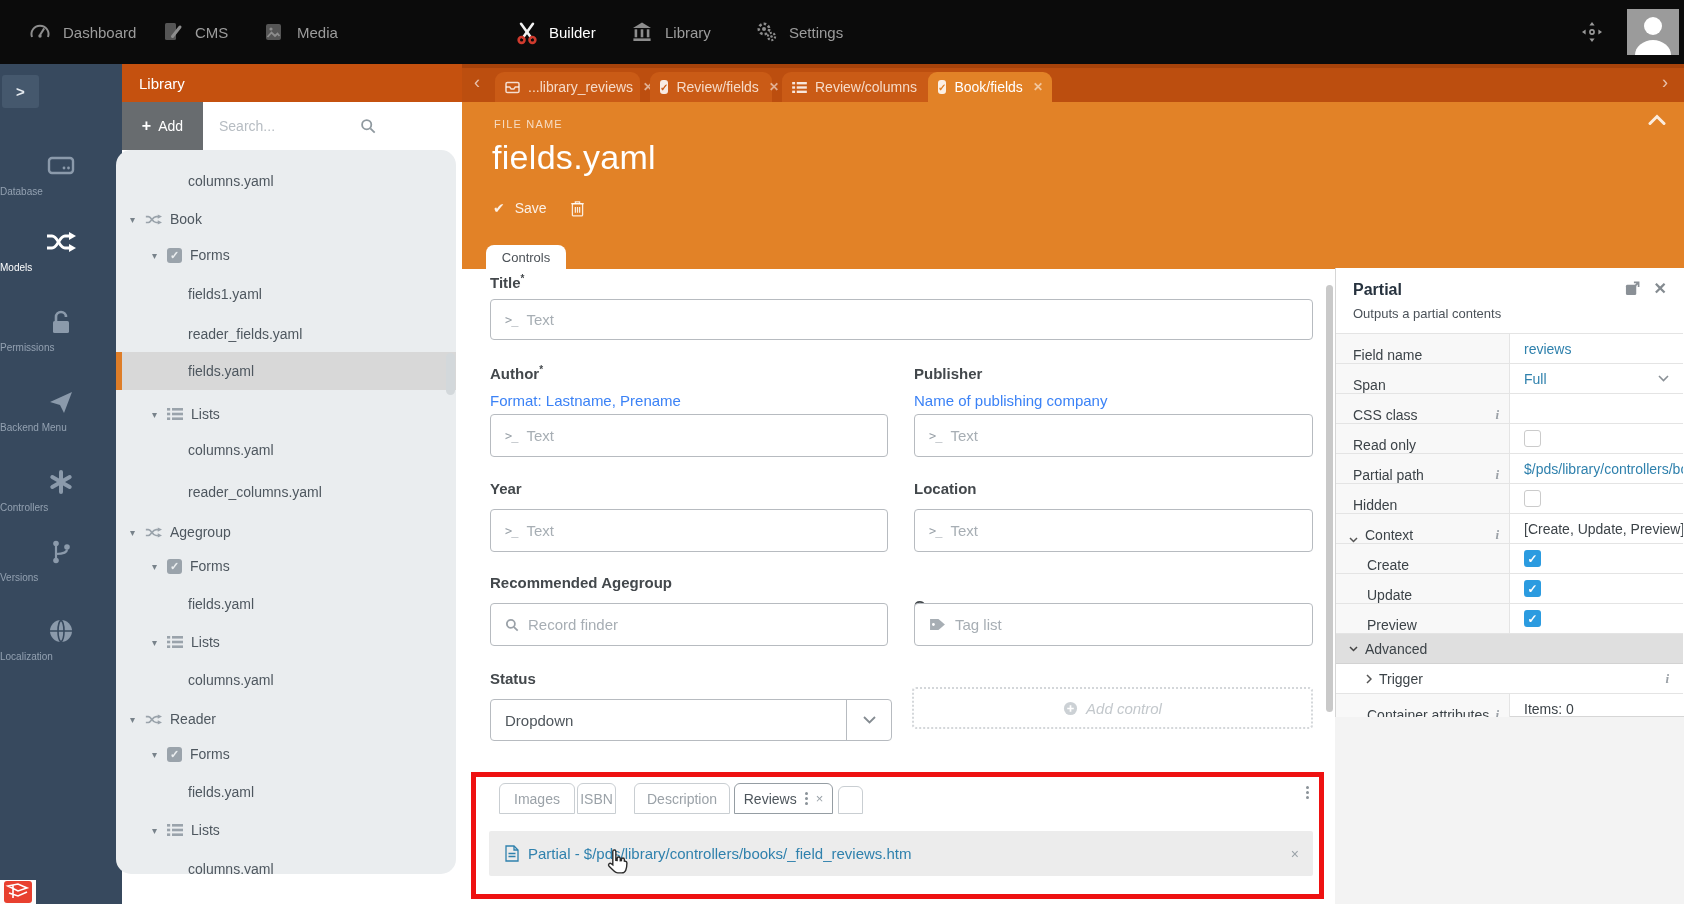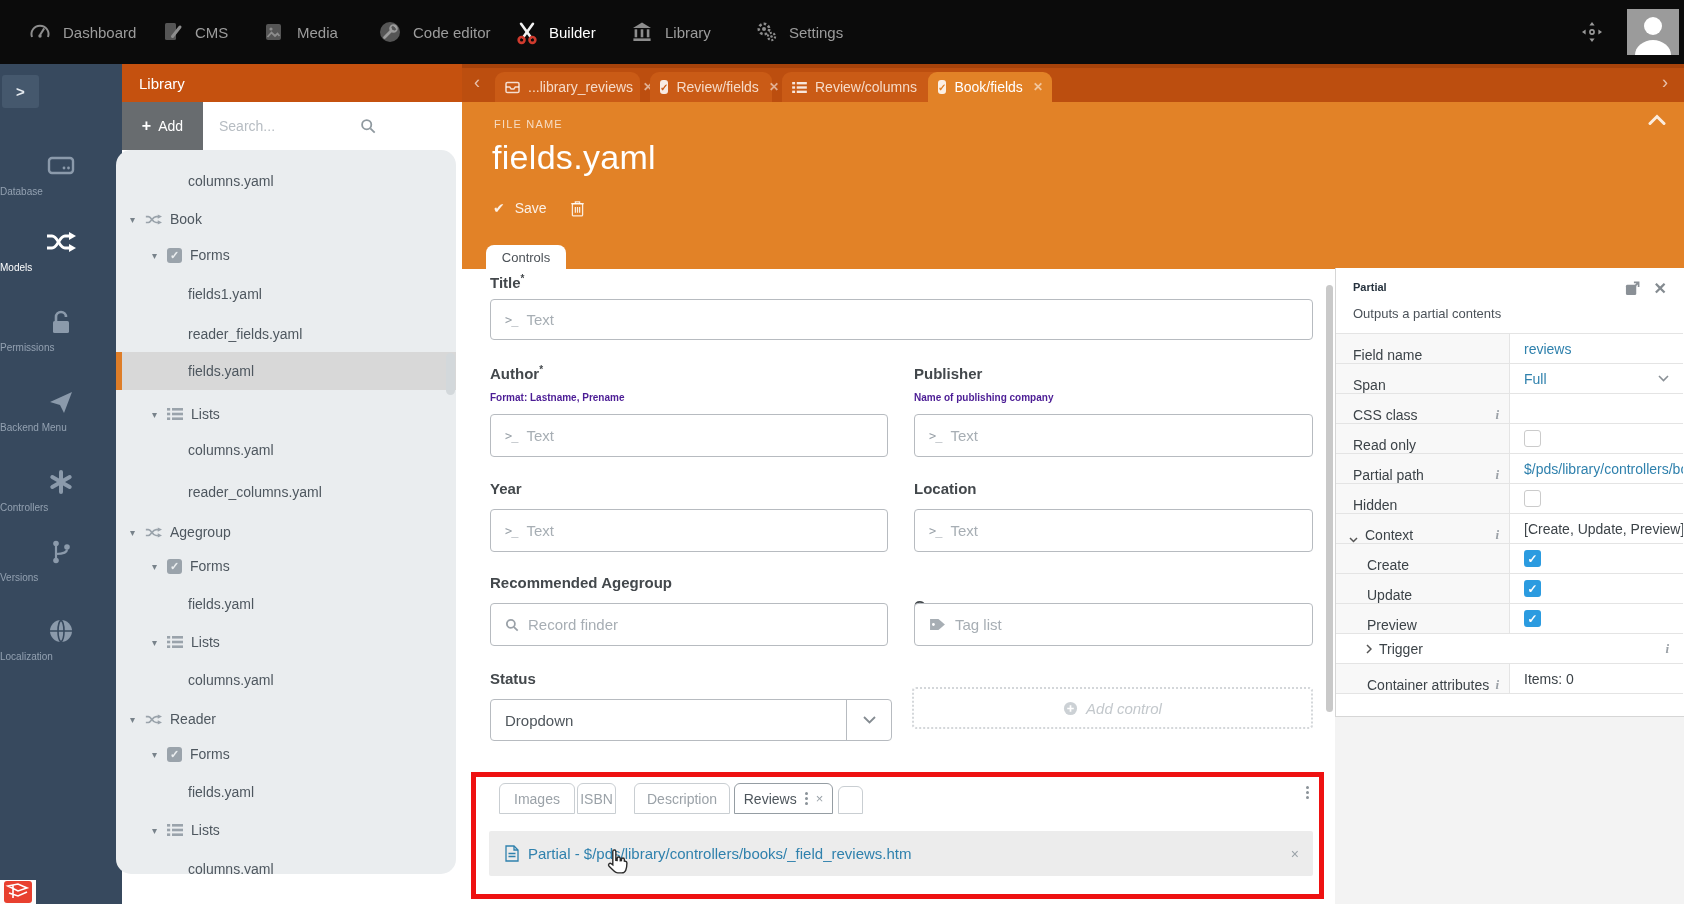--- a/index.html
+++ b/index.html
@@ -69,21 +69,21 @@
             color:rgba(255,255,255,.88);font-size:14px;}
   #trash-btn{position:absolute;left:570px;top:200px;width:15px;height:17px;}
   #collapse-btn{position:absolute;left:1648px;top:114px;width:18px;height:12px;}
   #controls-tab{position:absolute;left:486px;top:245px;width:80px;height:25px;background:#fff;border-radius:8px 8px 0 0;
                 display:flex;align-items:center;justify-content:center;font-size:13px;color:#4b5157;}
 
   
   #canvas{position:absolute;left:462px;top:269px;width:873px;height:635px;background:#fff;}
   .f-label{position:absolute;font-size:15px;color:#43484c;font-weight:bold;font-weight:600;}
   .f-label sup{font-size:10px;color:#43484c;}
-  .f-comment{position:absolute;font-size:10px;color:#4c1d95;font-weight:bold;}
+  .f-comment{position:absolute;font-size:15px;color:#3b82f6;}
   .f-box{position:absolute;border:1px solid #b7bbc0;border-radius:4px;background:#fff;box-sizing:border-box;
          display:flex;align-items:center;padding-left:14px;gap:9px;color:#a7aeb4;font-size:15px;}
   .term{font-family:"DejaVu Sans Mono",monospace;font-size:12px;color:#99a1a8;letter-spacing:-1px;}
   .dd-chevron{position:absolute;right:0;top:0;width:44px;height:100%;border-left:1px solid #b7bbc0;
               display:flex;align-items:center;justify-content:center;}
   #add-control{position:absolute;left:912px;top:687px;width:401px;height:42px;border:2px dotted #d4d7da;border-radius:4px;
                box-sizing:border-box;display:flex;align-items:center;justify-content:center;gap:8px;
                color:#c3c8cc;font-size:15px;background:#fff;font-style:italic;}
   #main-scrollbar{position:absolute;left:1326px;top:285px;width:7px;height:427px;background:#c9c9c9;border-radius:4px;}
 
@@ -100,21 +100,21 @@
   #partial-row{position:absolute;left:489px;top:831px;width:824px;height:45px;background:#ececec;border-radius:2px;
                display:flex;align-items:center;padding:0 14px 0 16px;box-sizing:border-box;gap:9px;
                color:#2f81ad;font-size:15px;}
   #partial-row .grow{flex:1;}
   #partial-close{color:#9aa2a8;font-size:14px;}
   #hand-cursor{position:absolute;left:604px;top:848px;width:26px;height:28px;}
 
   
   #inspector{position:absolute;left:1335px;top:268px;width:349px;height:449px;background:#fff;box-sizing:border-box;
              border-left:1px solid #d6d6d6;border-bottom:1px solid #d6d6d6;}
-  #insp-title{position:absolute;left:17px;top:13px;font-size:11px;font-weight:bold;color:#26323e;}
+  #insp-title{position:absolute;left:17px;top:13px;font-size:16px;font-weight:bold;color:#26323e;}
   #insp-sub{position:absolute;left:17px;top:38px;font-size:13px;color:#4b5259;}
   #insp-popup{position:absolute;right:44px;top:13px;width:15px;height:15px;}
   #insp-close{position:absolute;right:17px;top:11px;color:#848b90;font-size:16px;font-weight:bold;}
   #insp-table{position:absolute;left:0;top:65px;width:347px;border-top:1px solid #e4e4e4;}
   .irow{display:flex;height:29px;border-bottom:1px solid #e4e4e4;align-items:stretch;font-size:14px;}
   .ilabel{width:174px;flex:0 0 174px;background:#f8f8f8;border-right:1px solid #e4e4e4;box-sizing:border-box;
           display:flex;align-items:flex-end;padding-left:17px;color:#3c4348;position:relative;}
   .ilabel.indent{padding-left:31px;}
   .ilabel .info{position:absolute;right:10px;font-family:"Liberation Serif",serif;font-style:italic;font-weight:bold;
                 color:#9aa0a6;font-size:13px;}
@@ -156,31 +156,20 @@
     <div class="nav-item" style="left:262px">
       <span class="nav-ico">
         <svg width="24" height="24" viewBox="0 0 24 24">
             <rect x="4" y="4" width="15" height="16" rx="2" fill="#555"></rect>
             <circle cx="9" cy="9" r="1.6" fill="#8d8d8d"></circle>
             <path d="M5.5 17l4-4.5 3.5 3.5 2.5-2.5 2 2.5" stroke="#8d8d8d" stroke-width="1.8" fill="none"></path>
           </svg>
       </span>
         <span>Media</span>
     </div>
-    <div class="nav-item" style="left:378px">
-      <span class="nav-ico">
-        <svg width="24" height="24" viewBox="0 0 24 24">
-            <circle cx="12" cy="12" r="10" fill="#555"></circle>
-            <circle cx="15.5" cy="8.5" r="3" fill="none" stroke="#9c9c9c" stroke-width="2.6"></circle>
-            <path d="M13.2 10.8L6.5 17.5" stroke="#9c9c9c" stroke-width="2.8" stroke-linecap="round"></path>
-            <path d="M14 6.5l3.5 3.5" stroke="#555" stroke-width="2.4"></path>
-          </svg>
-      </span>
-        <span>Code editor</span>
-    </div>
     <div class="nav-item active" style="left:514px">
       <span class="nav-ico">
         <svg width="26" height="26" viewBox="0 0 24 24">
             <path d="M6.5 3.5L15.5 16" stroke="#f2f2f2" stroke-width="2.4" stroke-linecap="round"></path>
             <path d="M17.5 3.5L8.5 16" stroke="#f2f2f2" stroke-width="2.4" stroke-linecap="round"></path>
             <circle cx="7" cy="18.4" r="2.7" fill="none" stroke="#cf3b2e" stroke-width="2.4"></circle>
             <circle cx="17" cy="18.4" r="2.7" fill="none" stroke="#cf3b2e" stroke-width="2.4"></circle>
           </svg>
       </span>
         <span>Builder</span>
@@ -741,20 +730,28 @@
           </div>
       </div>
       <div class="irow">
         <div class="ilabel indent">
             <span>Preview</span>
           </div>
         <div class="ival">
             <span class="ckbox on">✓</span>
           </div>
       </div>
+      <div class="irow full section">
+        <span>
+            <svg width="9" height="6" viewBox="0 0 9 6" fill="none" stroke="#444" stroke-width="1.5">
+              <path d="M1 1l3.5 3.5L8 1"></path>
+            </svg>
+          </span>
+        <span>Advanced</span>
+      </div>
       <div class="irow full" style="padding-left:30px">
         <span>
             <svg width="6" height="10" viewBox="0 0 6 10" fill="none" stroke="#555" stroke-width="1.5">
               <path d="M1 1l4 4-4 4"></path>
             </svg>
           </span>
         <span>Trigger</span>
         <span class="info" style="position:absolute;right:14px;font-family:'Liberation Serif',serif;font-style:italic;font-weight:bold;color:#9aa0a6;font-size:13px">i</span>
       </div>
       <div class="irow">

